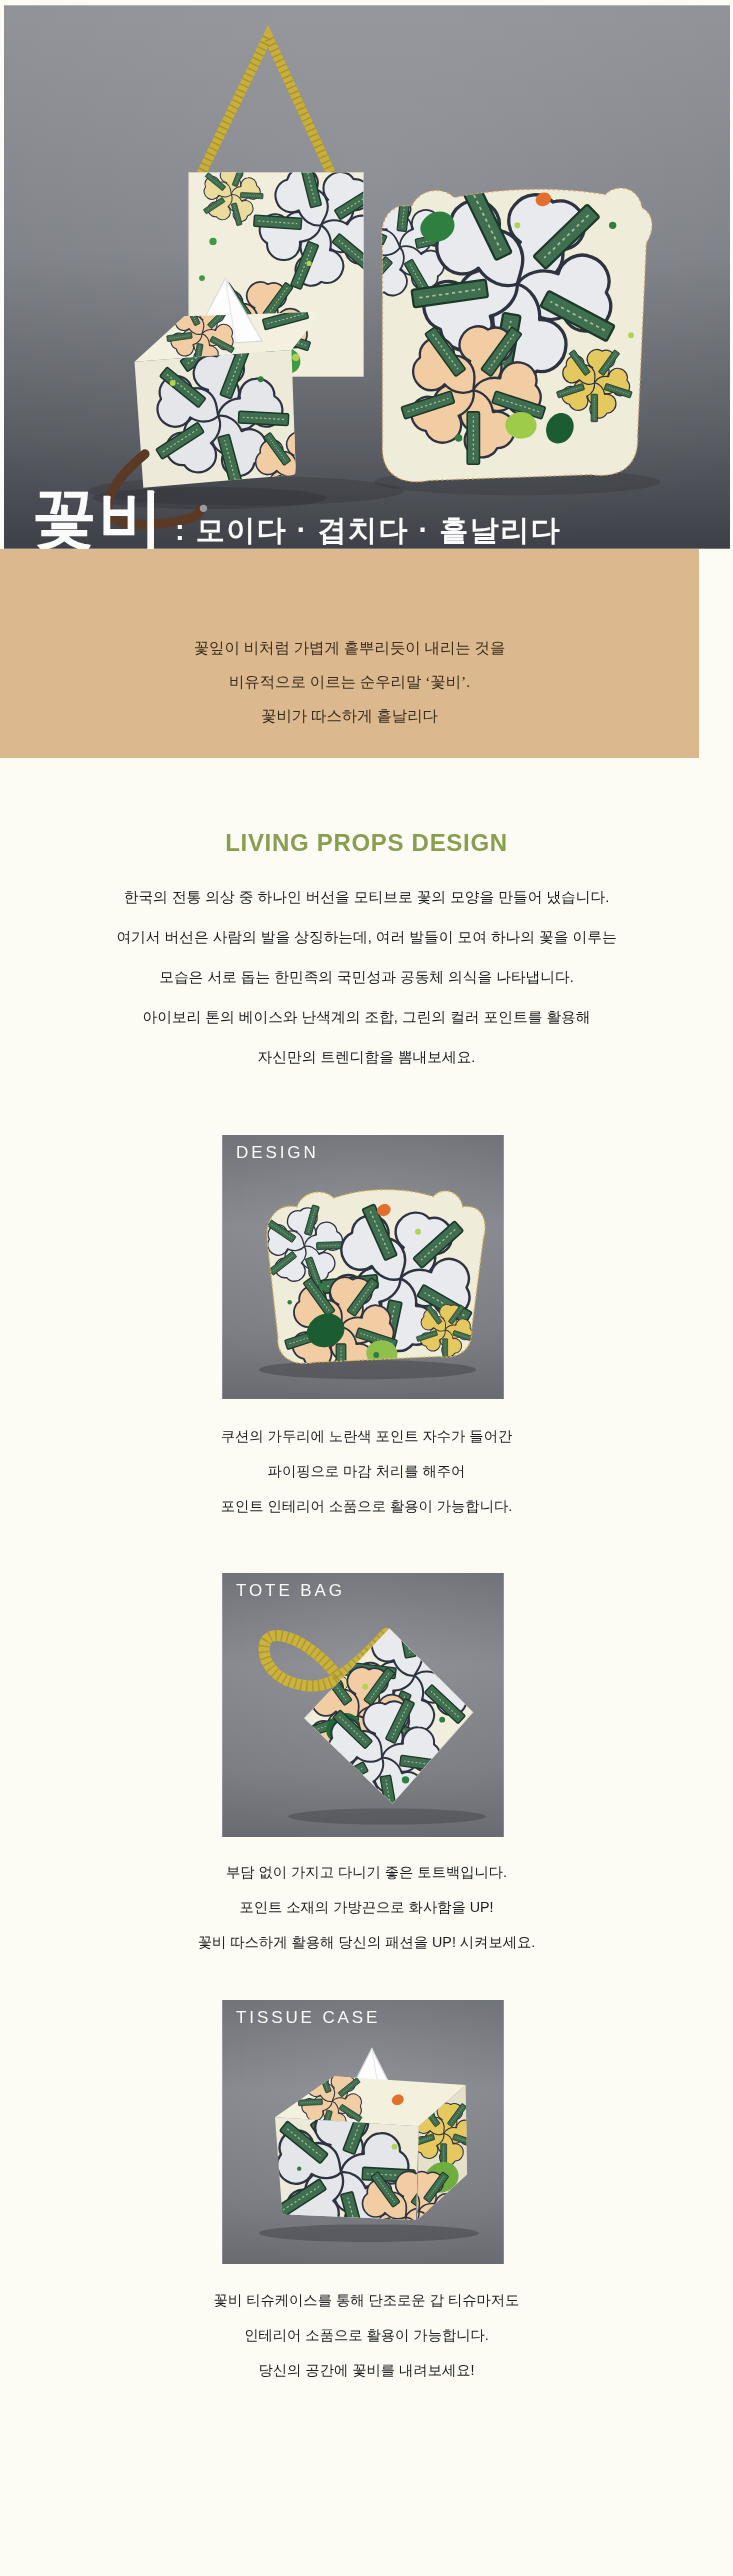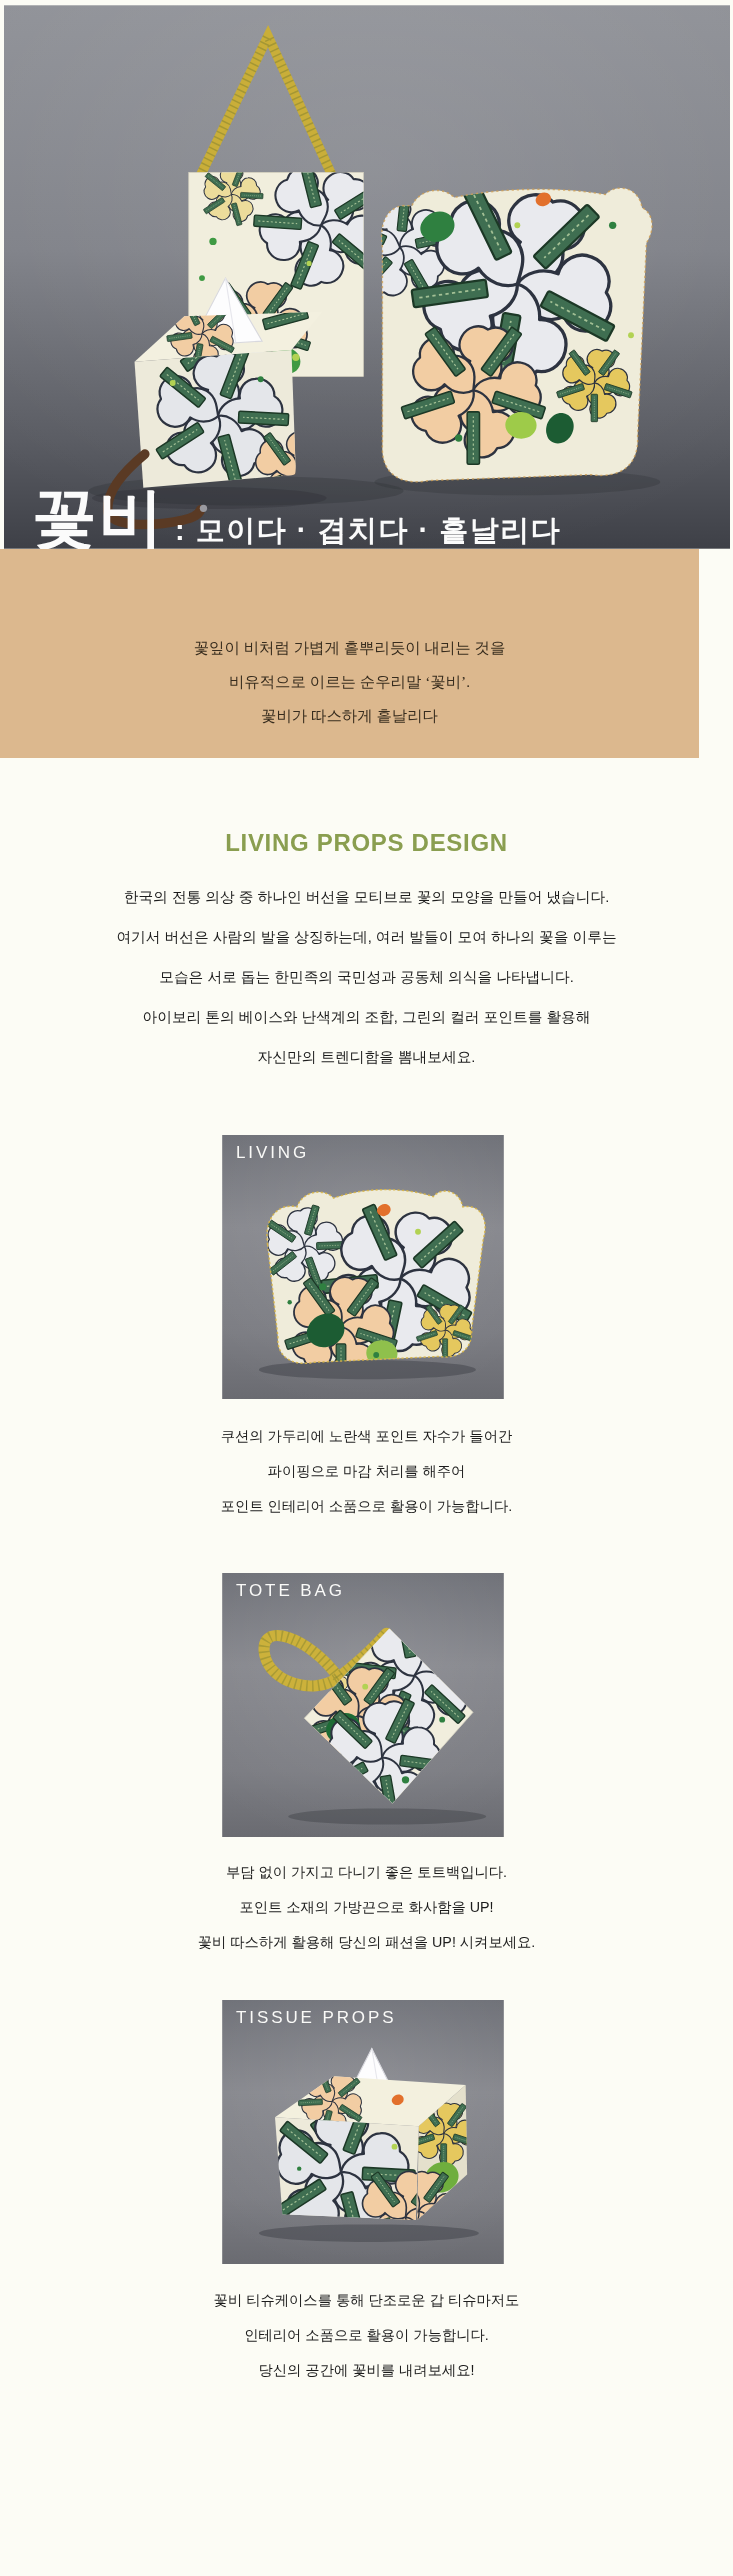--- a/index.html
+++ b/index.html
@@ -189,21 +189,21 @@
         <use href="#blob" transform="translate(204,284) scale(0.9) rotate(30)" color="#8fc04c"></use>
         <use href="#flower" transform="translate(304,266) scale(0.42)" color="#e5c85e"></use>
         <use href="#blob" transform="translate(212,100) scale(0.4)" color="#e2702c"></use>
         <circle cx="137" cy="207" r="5" fill="#2f8040"></circle>
         <circle cx="210" cy="300" r="4" fill="#2f8040"></circle>
         <circle cx="267" cy="132" r="4" fill="#b2d253"></circle>
         <circle cx="92" cy="228" r="3" fill="#2f8040"></circle>
       </g>
       <path d="M62,150 C56,114 76,92 102,98 C110,76 138,72 152,86 C196,70 252,72 288,84 C300,70 324,76 328,98 C352,94 364,114 356,142 L340,266 C342,292 322,306 296,302 L124,310 C96,316 74,302 76,276 Z" fill="none" stroke="#d8b545" stroke-width="2" stroke-dasharray="3 3" opacity="0.9"></path>
     </svg>
-    <div class="photo-label">LIVING</div>
+    <div class="photo-label">DESIGN</div>
   </div>
   <div class="prod-text prod-text-cushion">
     <div class="prod-line">쿠션의 가두리에 노란색 포인트 자수가 들어간</div>
     <div class="prod-line">파이핑으로 마감 처리를 해주어</div>
     <div class="prod-line">포인트 인테리어 소품으로 활용이 가능합니다.</div>
   </div>
 
   <div class="photo photo-tote">
     <svg viewBox="0 0 384 360" width="282" height="264">
       <rect width="384" height="360" fill="url(#prodGrad) #7b7c82"></rect>
@@ -266,21 +266,21 @@
       </g>
       <path d="M72,160 L268,172 L264,300 L82,292 Z" fill="#edeada"></path>
       <g clip-path="url(#tisFrontClip2)">
         <use href="#band" transform="translate(100,195) rotate(55) scale(1.1)"></use>
         <use href="#flower" transform="translate(162,235) scale(1.05) rotate(-15)" color="#e4e6ea"></use>
         <use href="#flower" transform="translate(250,296) scale(0.75)" color="#f2cda3"></use>
         <circle cx="235" cy="200" r="4" fill="#b2d253"></circle>
         <circle cx="105" cy="230" r="3" fill="#2f8040"></circle>
       </g>
     </svg>
-    <div class="photo-label">TISSUE PROPS</div>
+    <div class="photo-label">TISSUE CASE</div>
   </div>
   <div class="prod-text prod-text-tissue">
     <div class="prod-line">꽃비 티슈케이스를 통해 단조로운 갑 티슈마저도</div>
     <div class="prod-line">인테리어 소품으로 활용이 가능합니다.</div>
     <div class="prod-line">당신의 공간에 꽃비를 내려보세요!</div>
   </div>
 
 </div>
 
 

